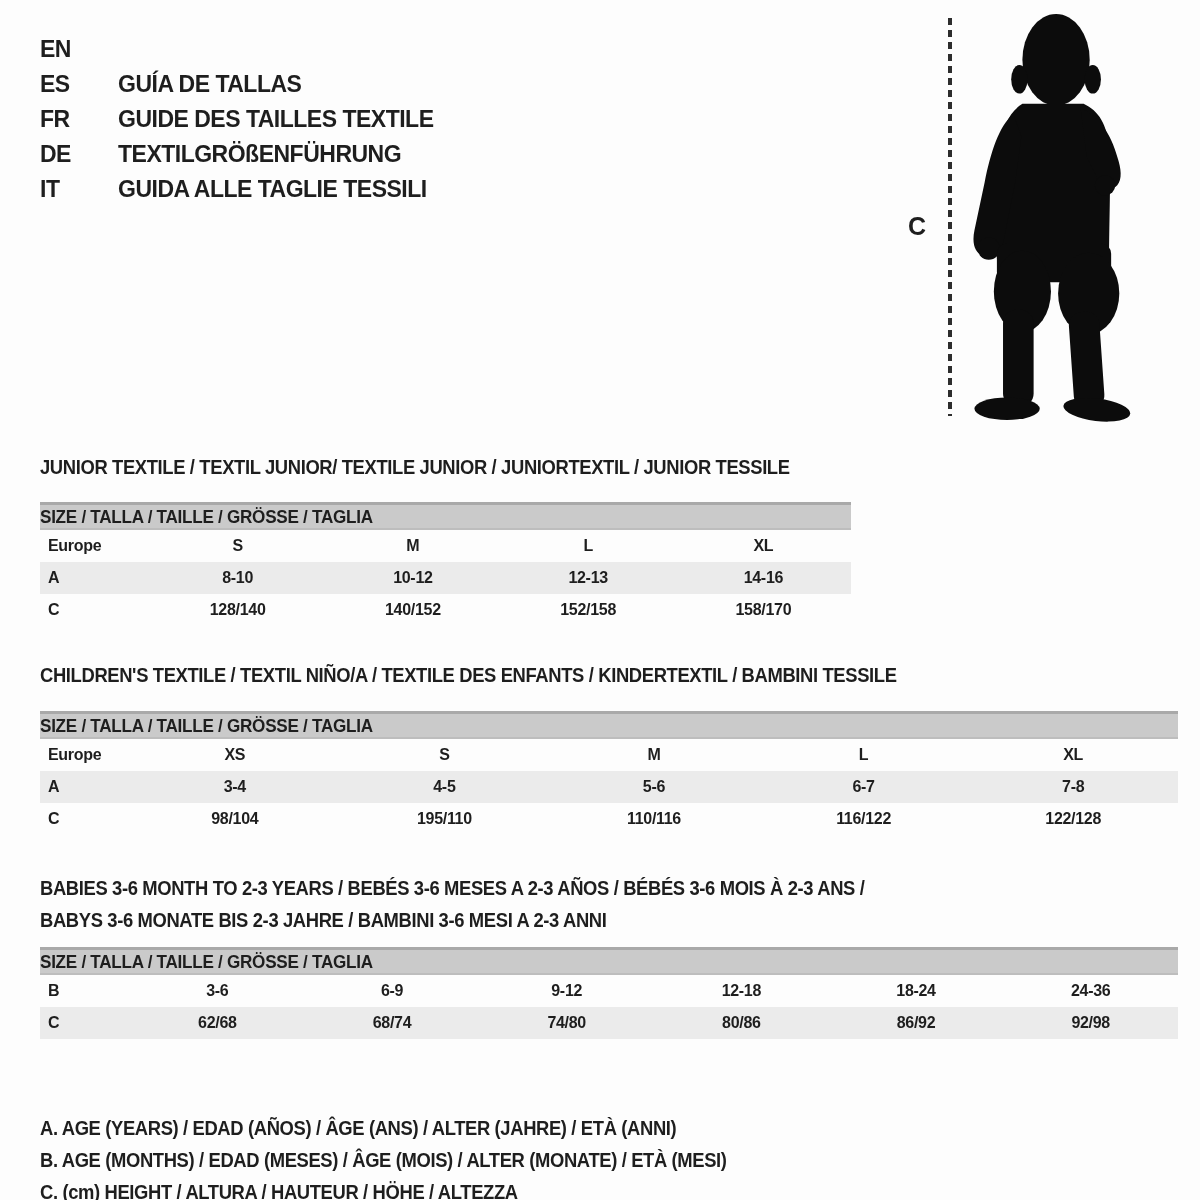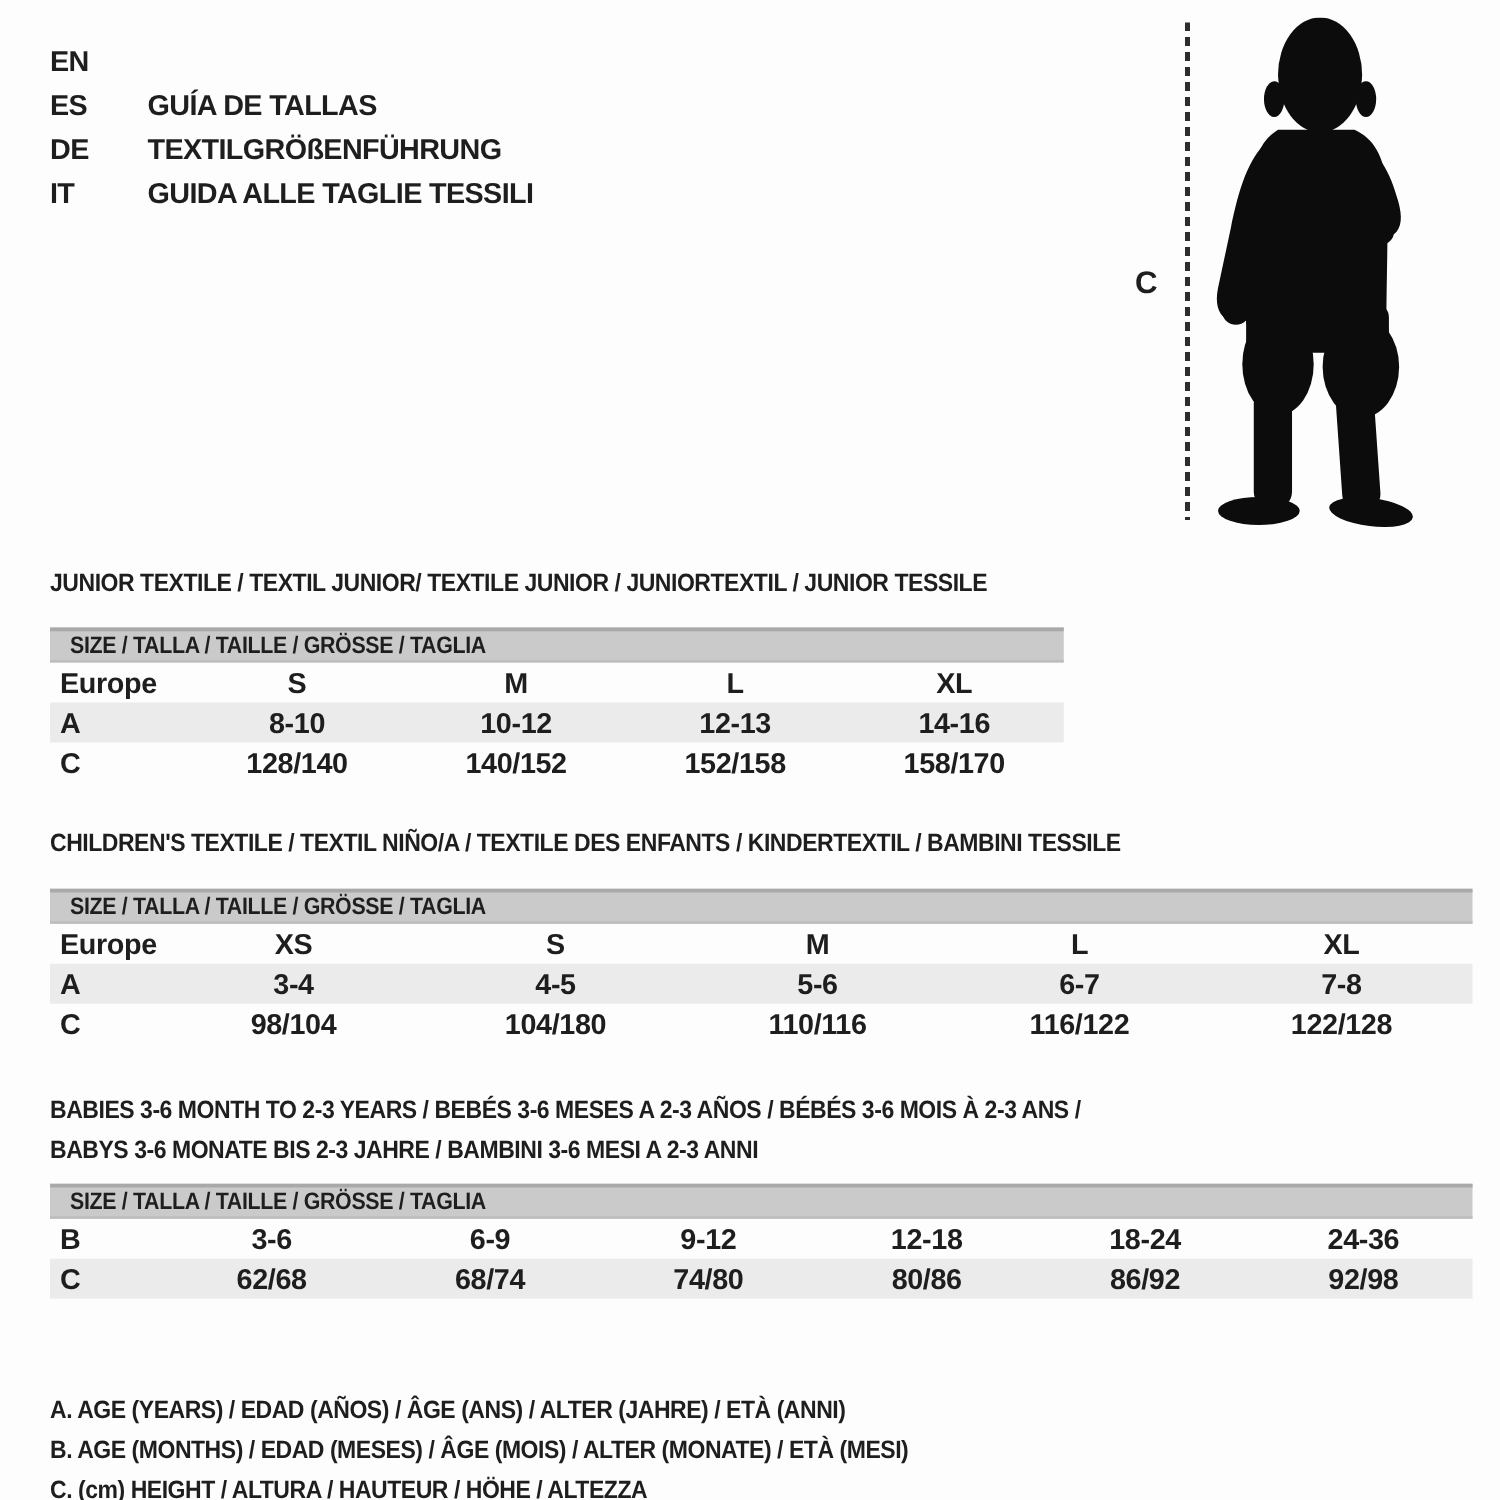--- a/index.html
+++ b/index.html
@@ -29,27 +29,27 @@
     font-size:20px;line-height:22px;letter-spacing:-0.4px;white-space:nowrap;
     transform:scaleX(0.92);transform-origin:left center;
   }
   .t1 .tbl-title{margin-bottom:24px;}
   .t2 .tbl-title{margin-bottom:25px;}
   .t3 .tbl-title{line-height:32px;margin-bottom:0;}
   .t3 .tbl-title.line2{margin-bottom:11px;}
   .size-bar{
     height:28px;box-sizing:border-box;background:#cacaca;
     border-top:3px solid #a9a9a9;border-bottom:2px solid #bdbdbd;
-    padding-left:16px;display:flex;align-items:center;
+    padding-left:0;display:flex;align-items:center;
   }
   .size-bar-text{
     display:inline-block;font-size:19px;letter-spacing:-0.3px;white-space:nowrap;
     transform:scaleX(0.9);transform-origin:left center;
   }
-  .trow{display:flex;height:32px;align-items:center;font-size:23px;letter-spacing:-0.3px;}
+  .trow{display:flex;height:32px;align-items:center;font-size:16px;letter-spacing:-0.3px;}
   .trow:nth-child(2){background:#ebebeb;}
   .tlabel{padding-left:8px;box-sizing:border-box;}
   .t1 .tlabel{width:110px;}
   .t2 .tlabel,.t3 .tlabel{width:90px;}
   .tcell{flex:1;text-align:center;}
   
   .legend{position:absolute;left:40px;top:1112px;}
   .legend-line{
     font-size:20px;line-height:32px;letter-spacing:-0.4px;white-space:nowrap;
     transform:scaleX(0.92);transform-origin:left center;
@@ -60,20 +60,24 @@
 
 <div class="canvas">
 
   <div class="lang-block">
       <div class="lang-row">
         <span class="lang-code">EN</span>
       </div>
       <div class="lang-row">
         <span class="lang-code">ES</span>
         <span class="lang-label">GUÍA DE TALLAS</span>
+      </div>
+      <div class="lang-row">
+        <span class="lang-code">FR</span>
+        <span class="lang-label">GUIDE DES TAILLES TEXTILE</span>
       </div>
       <div class="lang-row">
         <span class="lang-code">DE</span>
         <span class="lang-label">TEXTILGRÖßENFÜHRUNG</span>
       </div>
       <div class="lang-row">
         <span class="lang-code">IT</span>
         <span class="lang-label">GUIDA ALLE TAGLIE TESSILI</span>
       </div>
     </div>
@@ -148,21 +152,21 @@
           <div class="tlabel">A</div>
           <div class="tcell">3-4</div>
           <div class="tcell">4-5</div>
           <div class="tcell">5-6</div>
           <div class="tcell">6-7</div>
           <div class="tcell">7-8</div>
         </div>
         <div class="trow">
           <div class="tlabel">C</div>
           <div class="tcell">98/104</div>
-          <div class="tcell">104/180</div>
+          <div class="tcell">195/110</div>
           <div class="tcell">110/116</div>
           <div class="tcell">116/122</div>
           <div class="tcell">122/128</div>
         </div>
       </div>
   </section>
 
   <section class="tbl t3">
     <div class="tbl-title">BABIES 3-6 MONTH TO 2-3 YEARS / BEBÉS 3-6 MESES A 2-3 AÑOS / BÉBÉS 3-6 MOIS À 2-3 ANS /</div>
     <div class="tbl-title line2">BABYS 3-6 MONATE BIS 2-3 JAHRE / BAMBINI 3-6 MESI A 2-3 ANNI</div>

